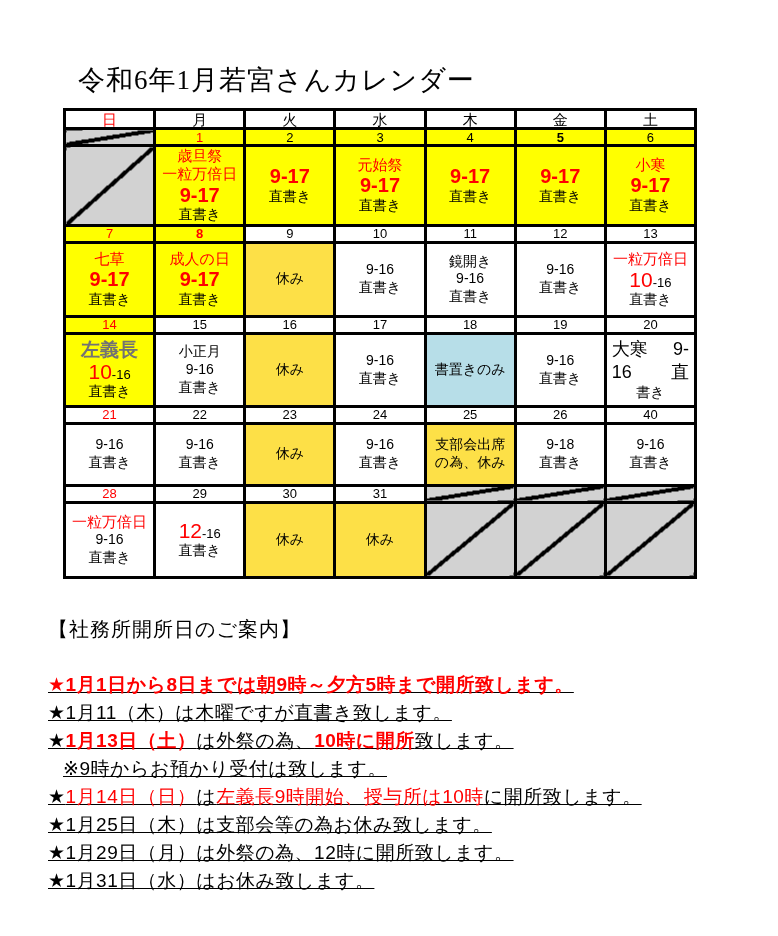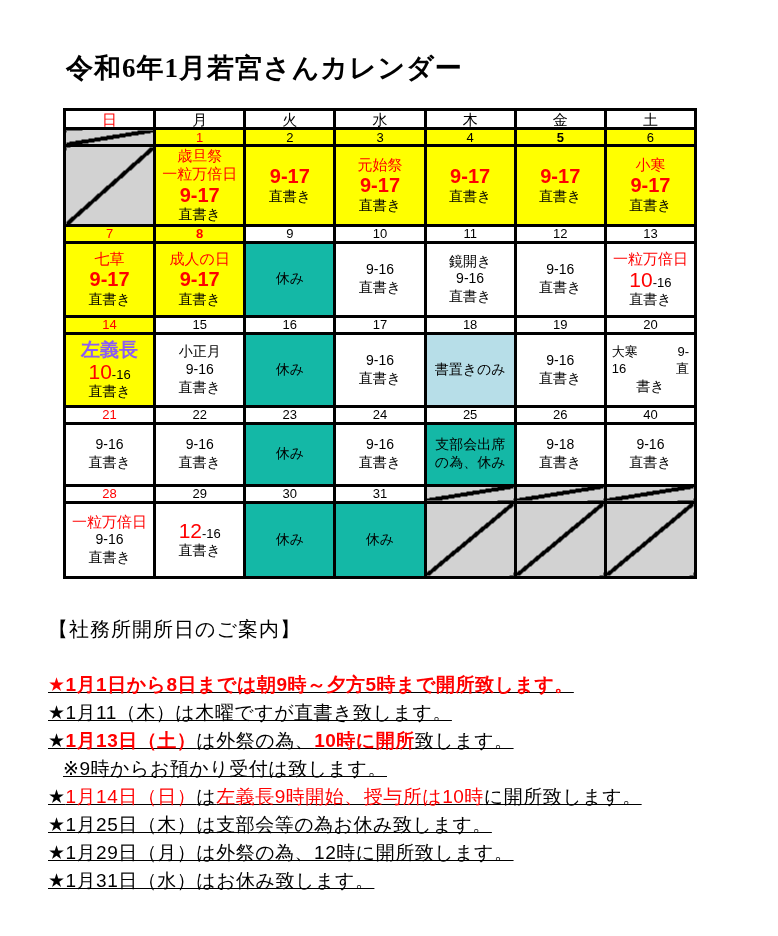--- a/index.html
+++ b/index.html
@@ -2,59 +2,59 @@
 <html><head>
 <meta charset="utf-8">
 <style>
   html,body{margin:0;padding:0;background:#fff;}
   body{
     width:778px;height:936px;position:relative;overflow:hidden;
     font-family:"Liberation Sans","DejaVu Sans",sans-serif;color:#000;
   }
   
   .page-title{
-    position:absolute;left:66px;top:50px;margin:0;
+    position:absolute;left:66px;top:50px;margin:12px;
     font-family:"Liberation Serif","DejaVu Serif",serif;
-    font-size:27px;font-weight:bold;letter-spacing:1px;white-space:nowrap;
+    font-size:27px;font-weight:normal;letter-spacing:1px;white-space:nowrap;
   }
   
   .cal-wrap{position:absolute;left:63px;top:108px;}
   table.cal{border-collapse:collapse;table-layout:fixed;width:634px;}
   table.cal td,table.cal th{
     border:3px solid #000;padding:0;text-align:center;vertical-align:middle;overflow:hidden;
   }
   th.day-h{height:16px;background:#fff;font-size:15px;font-weight:normal;line-height:1;}
   th.day-h.red{color:#f00;}
   td.date-cell{height:14px;font-size:13px;line-height:1;background:#fff;}
   td.date-cell.bg-yellow{background:#ffff00;}
   .rd{color:#f00;}
   .rb{color:#f00;font-weight:bold;}
   .bb{color:#000;font-weight:bold;}
   tr.h0 td{height:72px;} tr.h1 td{height:71px;} tr.h2 td{height:70px;}
   tr.h3 td{height:59px;} tr.h4 td{height:72px;}
   td.cell{background:#fff;}
   td.cell.bg-yellow{background:#ffff00;}
-  td.cell.bg-gray{background:#14b8a6;}
+  td.cell.bg-gray{background:#fde047;}
   td.cell.bg-blue{background:#b7dee8;margin-top:20px;}
   td.diag{
     background:linear-gradient(to bottom right,
       #d2d2d2 calc(50% - 2px),
       #000 calc(50% - 2px) calc(50% + 2px),
       #d2d2d2 calc(50% + 2px));
   }
   .line{white-space:nowrap;}
   .line.fest{color:#f00;font-size:15px;line-height:1.22;}
   .line.big{color:#f00;font-size:20px;font-weight:bold;line-height:1.12;}
-  .line.sagicho{color:#8b5cf6;font-size:19px;font-weight:bold;line-height:1.2;}
+  .line.sagicho{color:#737373;font-size:19px;font-weight:bold;line-height:1.2;}
   .line.txt{color:#000;font-size:14px;line-height:1.28;}
   .line.numline{line-height:1.05;}
   .line.numline .num{color:#f00;font-size:21px;}
   .line.numline .sub{color:#000;font-size:13px;}
   .line.spread{display:flex;justify-content:space-between;padding:0 5px;
-               color:#000;font-size:13px;line-height:1.28;}
+               color:#000;font-size:18px;line-height:1.28;}
   
   .notice{position:absolute;left:48px;top:616px;width:700px;}
   .notice-heading{font-size:20px;font-weight:normal;margin:0 0 28px 0;letter-spacing:1px;}
   .n-line{font-size:19px;line-height:28px;white-space:nowrap;letter-spacing:0.5px;text-decoration:underline;}
   .n-line.indent{padding-left:15px;}
   .seg-rb{color:#f00;font-weight:bold;}
   .seg-rd{color:#f00;}
   .seg-bk{color:#000;}
 </style>
 </head>

